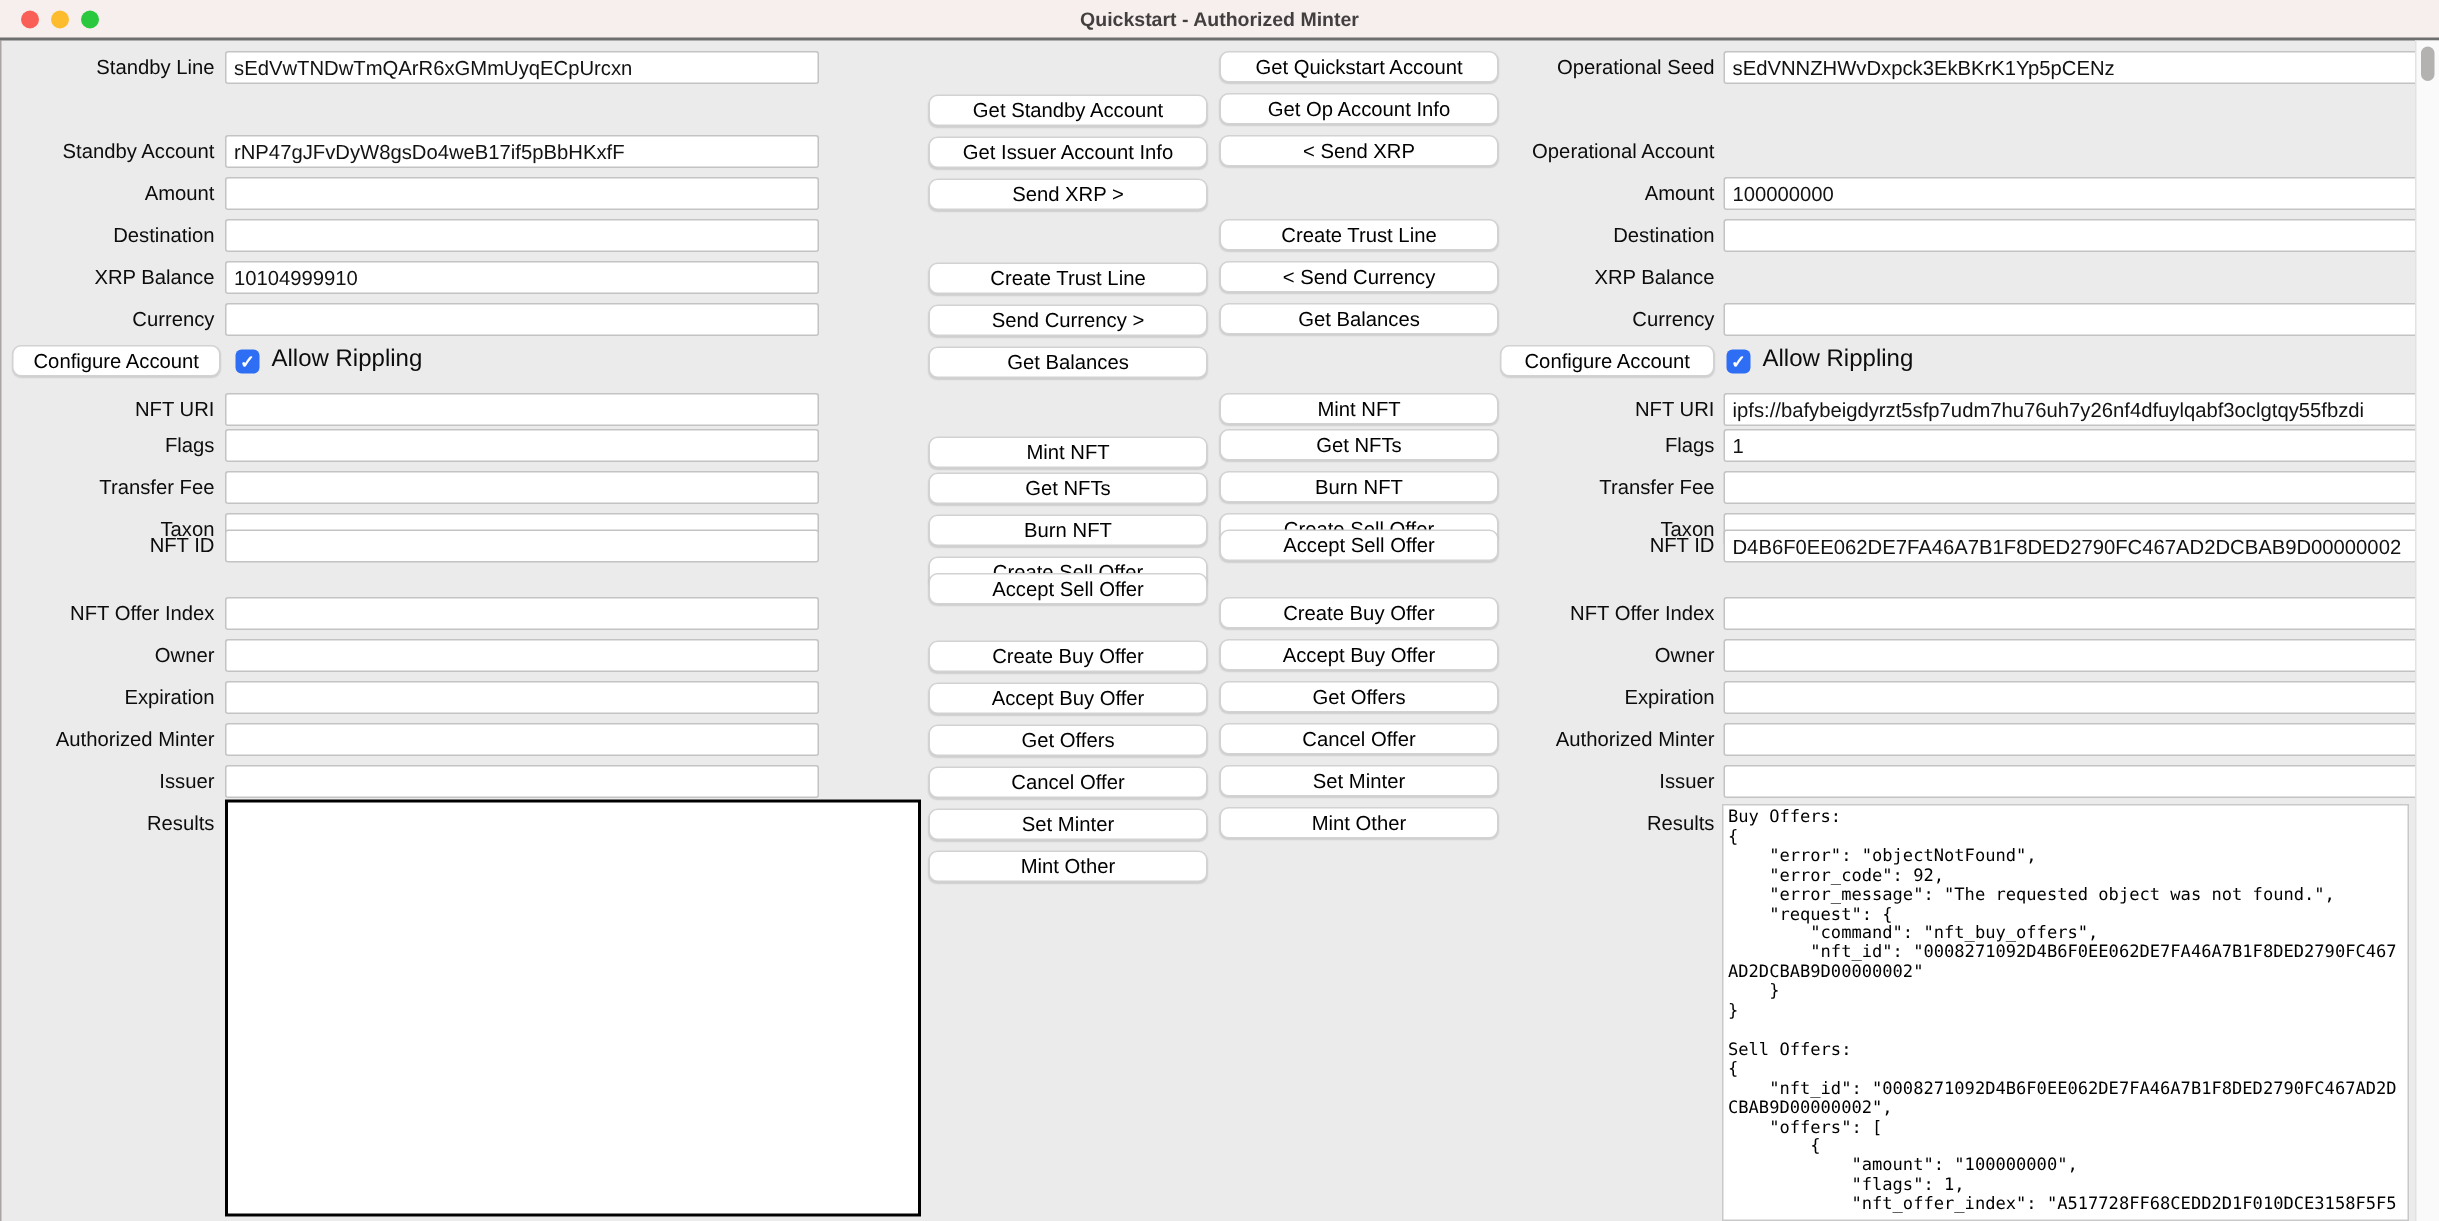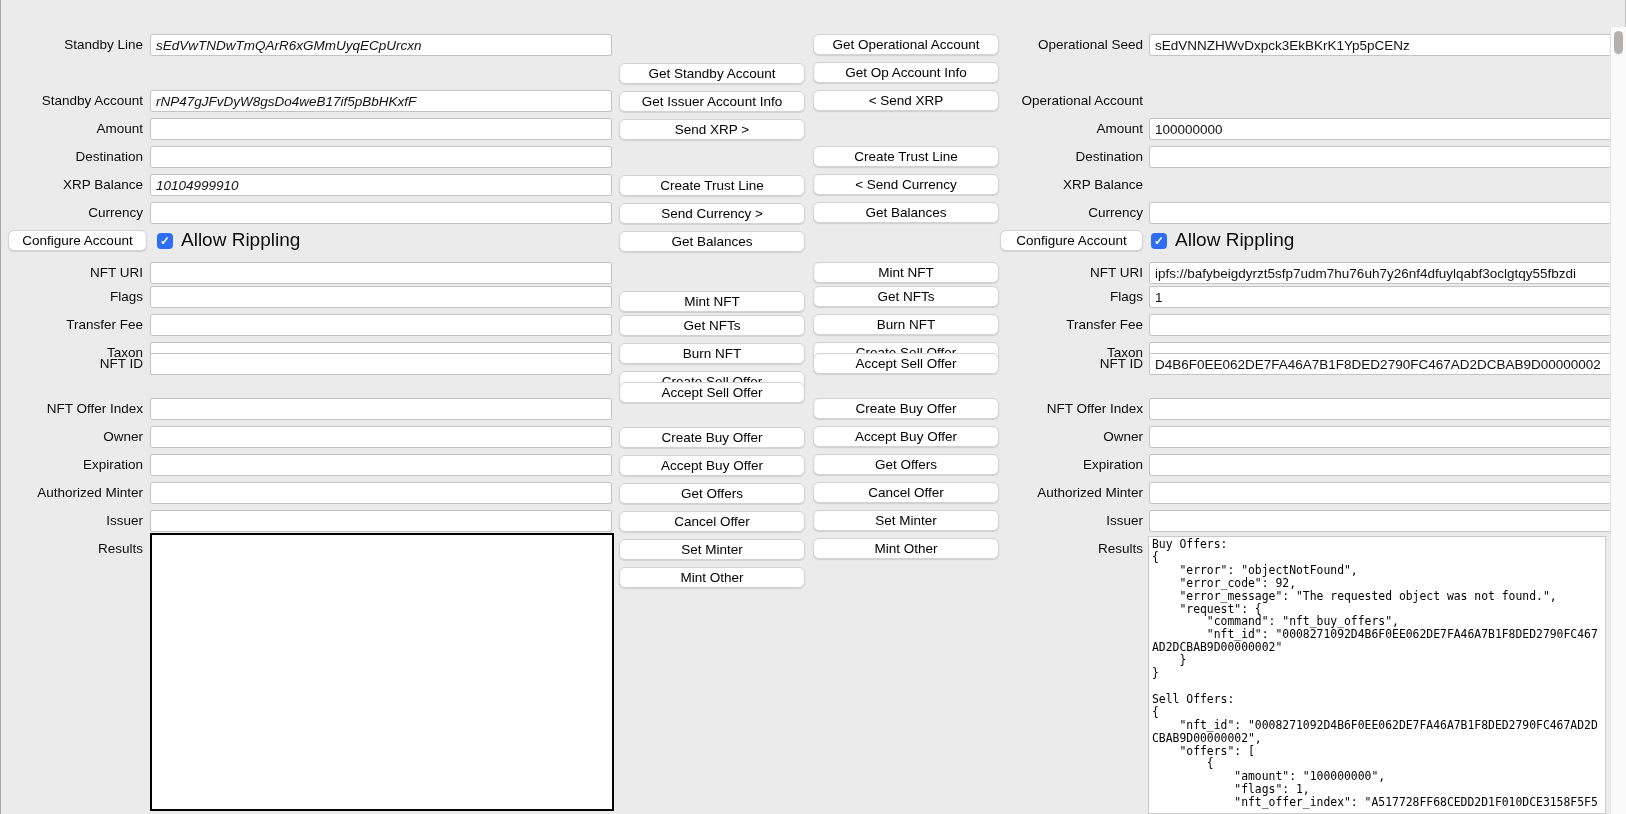--- a/index.html
+++ b/index.html
@@ -14,36 +14,36 @@
   .tl-close{left:14px;background:#f95f57;}
   .tl-min{left:34px;background:#fdbc2e;}
   .tl-max{left:54px;background:#29c83f;}
   .content{position:absolute;left:0;top:27px;width:1626px;height:787px;}
 
   .lbl{position:absolute;height:22px;line-height:22px;font-size:13.5px;color:#0c0c0c;text-align:right;white-space:nowrap;}
   .lp.lbl{left:0;width:143px;}
   .rp.lbl{left:935px;width:208px;}
   .inp{position:absolute;height:22px;box-sizing:border-box;background:#fff;border:1px solid #c3c3c3;
        border-radius:2px;font-size:13.5px;color:#121212;padding:0 5px;font-family:"Liberation Sans",sans-serif;outline:none;}
-  .lp.inp{left:150px;width:462px;font-style:italic;}
+  .lp.inp{left:150px;width:396px;}
   .rp.inp{left:1149px;width:544px;}
 
   .btn{position:absolute;height:21px;box-sizing:border-box;background:#fff;border:1px solid #d2d2d2;
        border-radius:6px;box-shadow:0 1px 1px rgba(0,0,0,0.12);font-size:13.5px;line-height:18px;
        text-align:center;color:#000;font-family:"Liberation Sans",sans-serif;padding:0;}
   .bc1{left:619px;width:186px;margin-top:29px;}
   .bc2{left:813px;width:186px;}
   .cfg1{left:8px;width:139px;}
   .cfg2{left:1000px;width:143px;}
 
   .checkbox{position:absolute;width:16px;height:16px;border-radius:4px;background:#2e6ef5;top:0;}
   .checkbox::after{content:"✓";display:block;color:#fff;font-size:12px;font-weight:bold;line-height:16px;text-align:center;}
   .cb-l{left:157px;}
   .cb-r{left:1151px;}
-  .cb-label{position:absolute;height:22px;line-height:20px;font-size:19px;color:#0c0c0c;}
+  .cb-label{position:absolute;height:22px;line-height:20px;font-size:16px;color:#0c0c0c;}
   .cbl-l{left:181px;}
   .cbl-r{left:1175px;}
 
   .results-left{position:absolute;left:150px;top:506px;width:464px;height:278px;box-sizing:border-box;
                 background:#fff;border:2px solid #000;resize:none;outline:none;
                 font-family:"DejaVu Sans Mono",monospace;font-size:11.4px;}
   .results-right{position:absolute;left:1148px;top:509px;width:458px;height:278px;box-sizing:border-box;
                  background:#fff;border:1px solid #c9c9c9;resize:none;outline:none;overflow:hidden;
                  font-family:"DejaVu Sans Mono",monospace;font-size:11.4px;line-height:12.9px;
                  white-space:pre;color:#000;padding:1px 3px;}
@@ -56,20 +56,26 @@
 
   .scroll-track{position:absolute;left:1610px;top:0;width:16px;height:787px;background:#fafafa;
                 border-left:1px solid #e2e2e2;box-sizing:border-box;}
   .scroll-thumb{position:absolute;left:3px;top:4px;width:9px;height:23px;background:#b4b1b1;border-radius:5px;}
 </style>
 </head>
 <body>
 
 <div class="window">
 
+  <div class="titlebar">
+    <span class="traffic tl-close"></span>
+    <span class="traffic tl-min"></span>
+    <span class="traffic tl-max"></span>
+    <div class="title">Quickstart - Authorized Minter</div>
+  </div>
 
   <div class="content">
 
     <label class="lbl lp r0">Standby Line</label>
     <input class="inp lp r0" value="sEdVwTNDwTmQArR6xGMmUyqECpUrcxn" style="">
 
     <label class="lbl lp r2">Standby Account</label>
     <input class="inp lp r2" value="rNP47gJFvDyW8gsDo4weB17if5pBbHKxfF" style="">
 
     <label class="lbl lp r3">Amount</label>
@@ -132,21 +138,21 @@
     <button class="btn bc1 r10">Burn NFT</button>
     <button class="btn bc1 r11">Create Sell Offer</button>
     <button class="btn bc1 r12">Accept Sell Offer</button>
     <button class="btn bc1 r13">Create Buy Offer</button>
     <button class="btn bc1 r14">Accept Buy Offer</button>
     <button class="btn bc1 r15">Get Offers</button>
     <button class="btn bc1 r16">Cancel Offer</button>
     <button class="btn bc1 r17">Set Minter</button>
     <button class="btn bc1 r18">Mint Other</button>
 
-    <button class="btn bc2 r0">Get Operational Account</button>
+    <button class="btn bc2 r0">Get Quickstart Account</button>
     <button class="btn bc2 r1">Get Op Account Info</button>
     <button class="btn bc2 r2">&lt; Send XRP</button>
     <button class="btn bc2 r4">Create Trust Line</button>
     <button class="btn bc2 r5">&lt; Send Currency</button>
     <button class="btn bc2 r6">Get Balances</button>
     <button class="btn bc2 r8">Mint NFT</button>
     <button class="btn bc2 r9">Get NFTs</button>
     <button class="btn bc2 r10">Burn NFT</button>
     <button class="btn bc2 r11">Create Sell Offer</button>
     <button class="btn bc2 r12">Accept Sell Offer</button>

